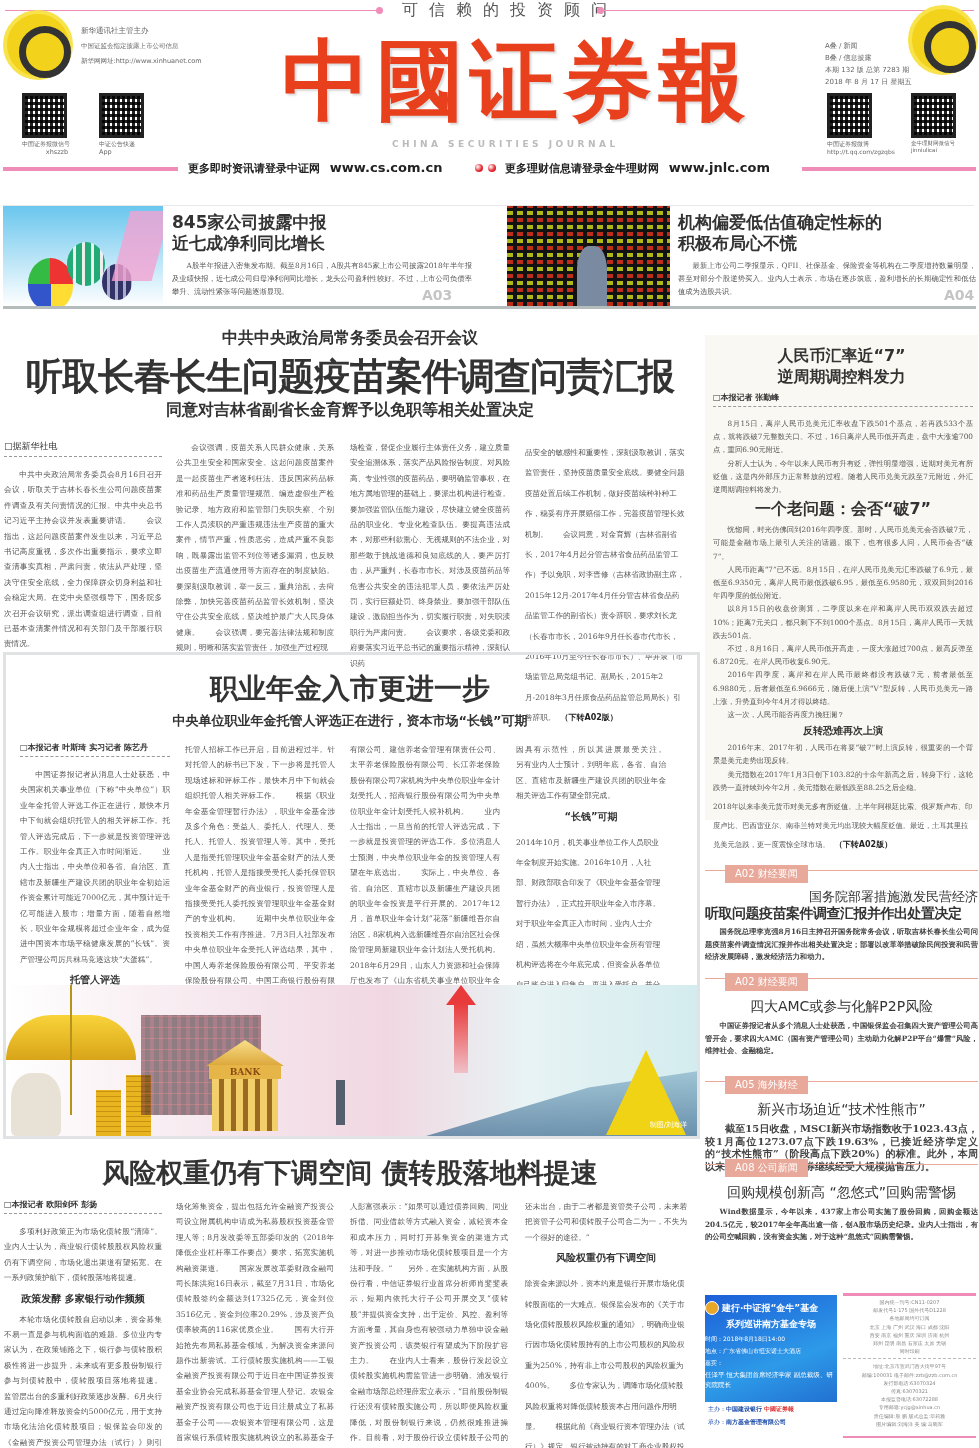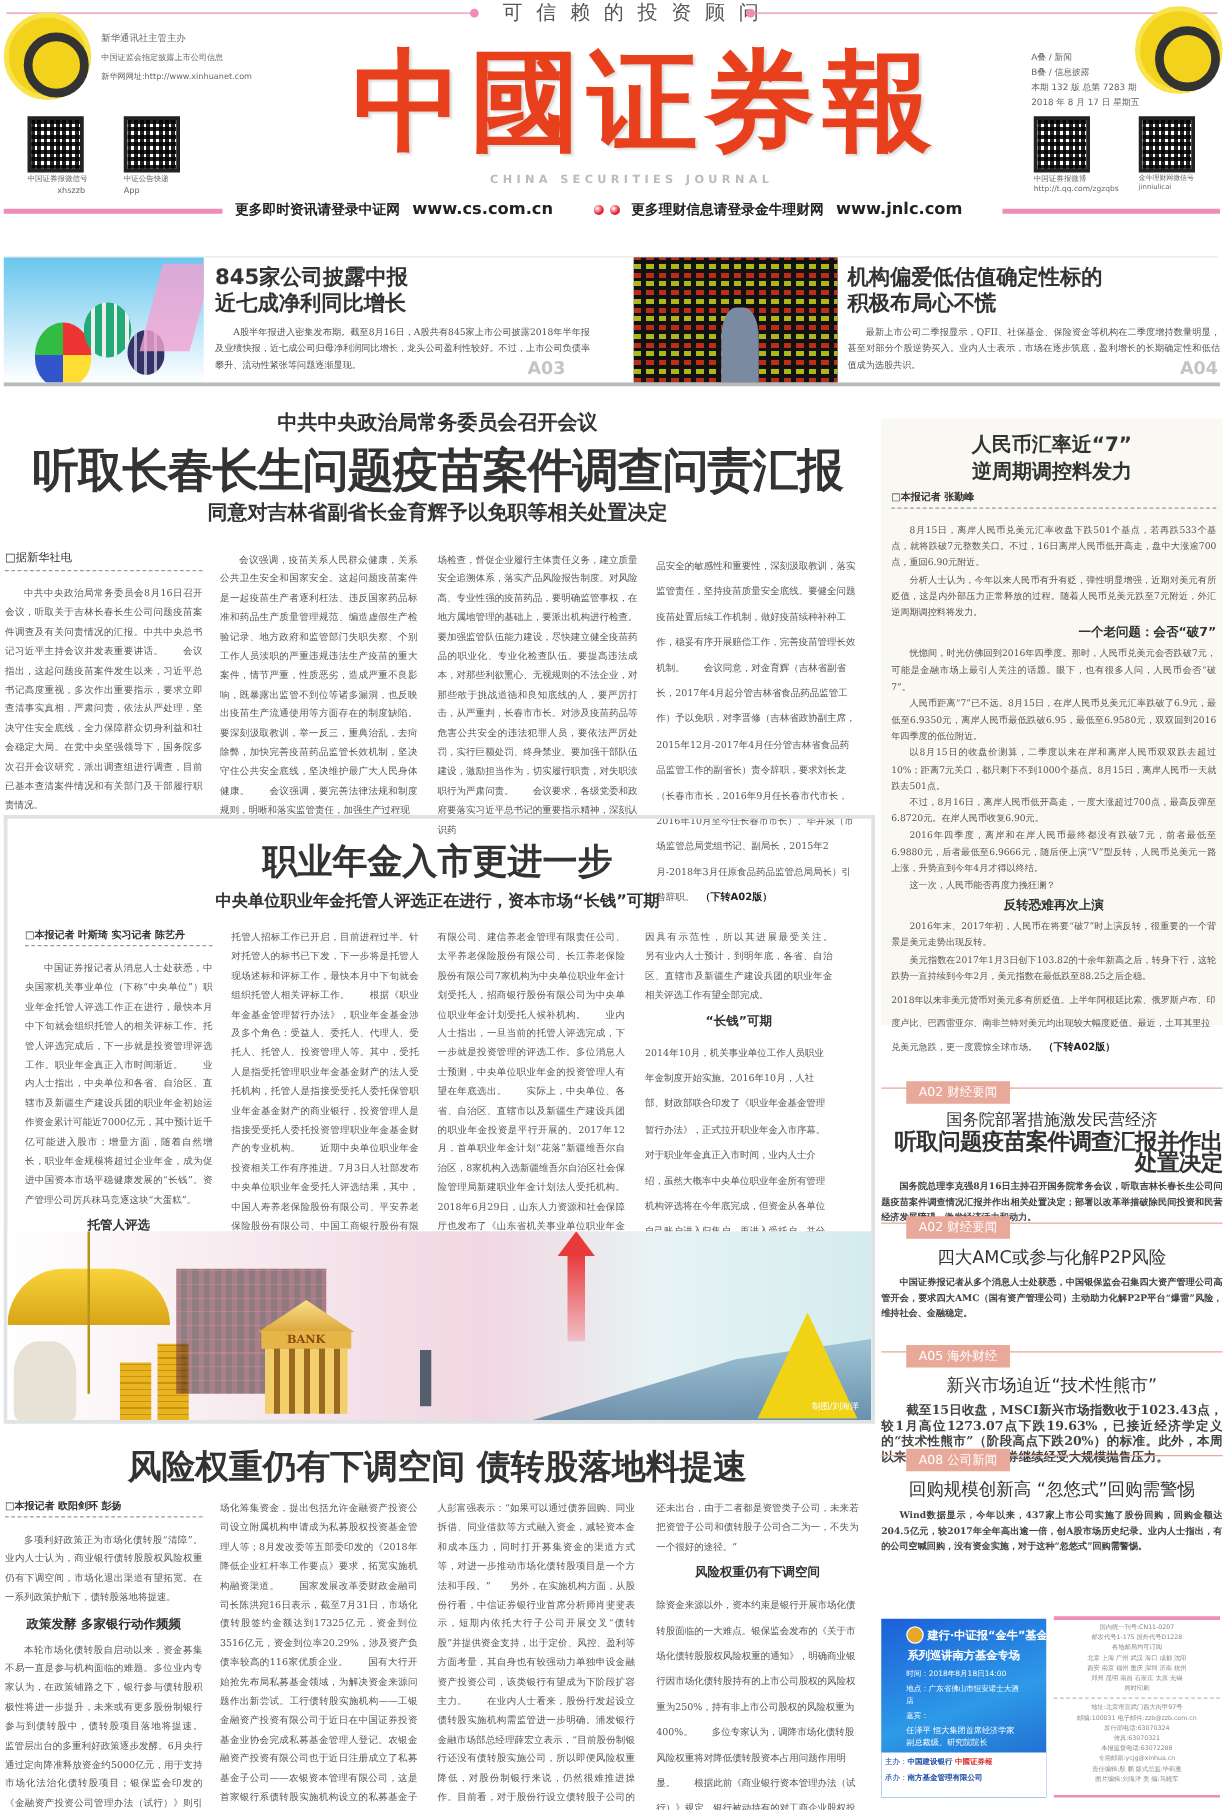--- a/index.html
+++ b/index.html
@@ -130,21 +130,21 @@
 
 <div class="abs" style="left:705px;top:335px;width:273px;height:485px;background:#faf8f2;"></div>
 <div class="abs" style="left:705px;top:345px;width:273px;text-align:center;font-size:16px;font-weight:bold;color:#333;line-height:21px;">
   <div>人民币汇率近“7”</div>
   <div>逆周期调控料发力</div>
 </div>
 <div class="col" style="left:713px;top:392px;width:260px;">
   <div class="byline" style="font-size:8px;">□本报记者 张勤峰</div>
   <div class="body-text" style="line-height:13.2px;font-size:7.3px;">8月15日，离岸人民币兑美元汇率收盘下跌501个基点，若再跌533个基点，就将跌破7元整数关口。不过，16日离岸人民币低开高走，盘中大涨逾700点，重回6.90元附近。</div>
   <div class="body-text" style="line-height:13.2px;font-size:7.3px;">分析人士认为，今年以来人民币有升有贬，弹性明显增强，近期对美元有所贬值，这是内外部压力正常释放的过程。随着人民币兑美元跌至7元附近，外汇逆周期调控料将发力。</div>
-  <div class="subhead" style="font-size:10px;margin:3px 0;text-align:right;">一个老问题：会否“破7”</div>
+  <div class="subhead" style="font-size:16px;margin:3px 0;">一个老问题：会否“破7”</div>
   <div class="body-text" style="line-height:13.2px;font-size:7.3px;">恍惚间，时光仿佛回到2016年四季度。那时，人民币兑美元会否跌破7元，可能是金融市场上最引人关注的话题。眼下，也有很多人问，人民币会否“破7”。</div>
   <div class="body-text" style="line-height:13.2px;font-size:7.3px;">人民币距离“7”已不远。8月15日，在岸人民币兑美元汇率跌破了6.9元，最低至6.9350元，离岸人民币最低跌破6.95，最低至6.9580元，双双回到2016年四季度的低位附近。</div>
   <div class="body-text" style="line-height:13.2px;font-size:7.3px;">以8月15日的收盘价测算，二季度以来在岸和离岸人民币双双跌去超过10%；距离7元关口，都只剩下不到1000个基点。8月15日，离岸人民币一天就跌去501点。</div>
   <div class="body-text" style="line-height:13.2px;font-size:7.3px;">不过，8月16日，离岸人民币低开高走，一度大涨超过700点，最高反弹至6.8720元。在岸人民币收复6.90元。</div>
   <div class="body-text" style="line-height:13.2px;font-size:7.3px;">2016年四季度，离岸和在岸人民币最终都没有跌破7元，前者最低至6.9880元，后者最低至6.9666元，随后便上演“V”型反转，人民币兑美元一路上涨，升势直到今年4月才得以终结。</div>
   <div class="body-text" style="line-height:13.2px;font-size:7.3px;">这一次，人民币能否再度力挽狂澜？</div>
   <div class="subhead" style="font-size:10px;margin:3px 0;">反转恐难再次上演</div>
   <div class="body-text" style="line-height:13.2px;font-size:7.3px;">2016年末、2017年初，人民币在将要“破7”时上演反转，很重要的一个背景是美元走势出现反转。</div>
   <div class="body-text" style="line-height:13.2px;font-size:7.3px;">美元指数在2017年1月3日创下103.82的十余年新高之后，转身下行，这轮跌势一直持续到今年2月，美元指数在最低跌至88.25之后企稳。</div>
   <div class="body-text" style="line-height:13.2px;font-size:7.3px;display:inline;">2018年以来非美元货币对美元多有所贬值。上半年阿根廷比索、俄罗斯卢布、印度卢比、巴西雷亚尔、南非兰特对美元均出现较大幅度贬值。最近，土耳其里拉兑美元急跌，更一度震惊全球市场。</div>
@@ -208,22 +208,22 @@
 <div class="col" style="left:525px;top:1199px;width:162px;">
   <div class="body-text" style="text-indent:0;">还未出台，由于二者都是资管类子公司，未来若把资管子公司和债转股子公司合二为一，不失为一个很好的途径。”</div>
   <div class="subhead" style="font-size:10px;">风险权重仍有下调空间</div>
   <div class="body-text" style="display:inline;">除资金来源以外，资本约束是银行开展市场化债转股面临的一大难点。银保监会发布的《关于市场化债转股股权风险权重的通知》，明确商业银行因市场化债转股持有的上市公司股权的风险权重为250%，持有非上市公司股权的风险权重为400%。　　多位专家认为，调降市场化债转股风险权重将对降低债转股资本占用问题作用明显。　　根据此前《商业银行资本管理办法（试行）》规定，银行被动持有的对工商企业股权投资在法律规定处分期限内，即两年内的风险权重为400%，两年以后的资产权重将升至1250%。</div>
   
 </div>
 
 <div class="abs" style="left:705px;top:862px;width:273px;">
   <div class="tagline" style="left:0;top:8px;width:273px;"></div>
   <div class="section-tag" style="position:relative;margin-left:20px;">A02 财经要闻</div>
-  <div style="text-align:center;font-size:13px;color:#333;margin-top:5px;line-height:17px;">国务院部署措施激发民营经济</div>
-  <div style="text-align:right;font-size:18px;color:#333;line-height:17px;font-weight:bold;letter-spacing:-0.5px;">听取问题疫苗案件调查汇报并作出处置决定</div>
+  <div style="text-align:right;font-size:13px;color:#333;margin-top:5px;line-height:17px;">国务院部署措施激发民营经济</div>
+  <div style="text-align:left;font-size:14px;color:#333;line-height:17px;font-weight:bold;letter-spacing:-0.5px;">听取问题疫苗案件调查汇报并作出处置决定</div>
   <div class="body-text" style="font-size:7.3px;line-height:12.5px;color:#444;font-weight:bold;margin-top:4px;">国务院总理李克强8月16日主持召开国务院常务会议，听取吉林长春长生公司问题疫苗案件调查情况汇报并作出相关处置决定；部署以改革举措破除民间投资和民营经济发展障碍，激发经济活力和动力。</div>
 </div>
 <div class="abs" style="left:705px;top:970px;width:273px;">
   <div class="tagline" style="left:0;top:8px;width:273px;"></div>
   <div class="section-tag" style="position:relative;margin-left:20px;">A02 财经要闻</div>
   <div style="text-align:center;font-size:14px;color:#333;margin-top:5px;line-height:20px;">四大AMC或参与化解P2P风险</div>
   <div class="body-text" style="font-size:7.3px;line-height:12.5px;color:#444;font-weight:bold;margin-top:4px;">中国证券报记者从多个消息人士处获悉，中国银保监会召集四大资产管理公司高管开会，要求四大AMC（国有资产管理公司）主动助力化解P2P平台“爆雷”风险，维持社会、金融稳定。</div>
 </div>
 <div class="abs" style="left:705px;top:1073px;width:273px;">
   <div class="tagline" style="left:0;top:8px;width:273px;"></div>
@@ -231,21 +231,21 @@
   <div style="text-align:center;font-size:14px;color:#333;margin-top:5px;line-height:20px;">新兴市场迫近“技术性熊市”</div>
   <div class="body-text" style="font-size:10px;line-height:12.5px;color:#444;font-weight:bold;margin-top:4px;">截至15日收盘，MSCI新兴市场指数收于1023.43点，较1月高位1273.07点下跌19.63%，已接近经济学定义的“技术性熊市”（阶段高点下跌20%）的标准。此外，本周以来新兴市场货币和债券继续经受大规模抛售压力。</div>
 </div>
 <div class="abs" style="left:705px;top:1156px;width:273px;">
   <div class="tagline" style="left:0;top:8px;width:273px;"></div>
   <div class="section-tag" style="position:relative;margin-left:20px;">A08 公司新闻</div>
   <div style="text-align:center;font-size:14px;color:#333;margin-top:5px;line-height:20px;">回购规模创新高 “忽悠式”回购需警惕</div>
   <div class="body-text" style="font-size:7.3px;line-height:12.5px;color:#444;font-weight:bold;margin-top:4px;">Wind数据显示，今年以来，437家上市公司实施了股份回购，回购金额达204.5亿元，较2017年全年高出逾一倍，创A股市场历史纪录。业内人士指出，有的公司空喊回购，没有资金实施，对于这种“忽悠式”回购需警惕。</div>
 </div>
 
-<div class="abs ad-box" style="left:705px;top:1295px;width:132px;height:143px;color:#fff;padding:6px 20px;overflow:hidden;">
+<div class="abs ad-box" style="left:705px;top:1295px;width:132px;height:143px;color:#fff;padding:6px 0;overflow:hidden;">
   <div style="display:flex;align-items:center;gap:3px;">
     <div style="width:14px;height:14px;border-radius:50%;background:#e6a72a;border:1px solid #fff;flex:none;"></div>
     <div style="font-size:9px;font-weight:bold;white-space:nowrap;">建行·中证报“金牛”基金</div>
   </div>
   <div style="font-size:9px;font-weight:bold;text-align:center;margin-top:3px;">系列巡讲南方基金专场</div>
   <div style="font-size:6px;margin-top:4px;">时间：2018年8月18日14:00</div>
   <div style="font-size:6px;margin-top:3px;">地点：广东省佛山市恒安诺士大酒店</div>
   <div style="font-size:6px;margin-top:3px;">嘉宾：</div>
   <div style="font-size:6.5px;margin-top:2px;line-height:10px;">任泽平  恒大集团首席经济学家 副总裁级、研究院院长</div>
   <div style="position:absolute;left:0;bottom:0;width:132px;height:36px;background:#fff;color:#1b4aa8;font-size:6px;padding:3px;">

